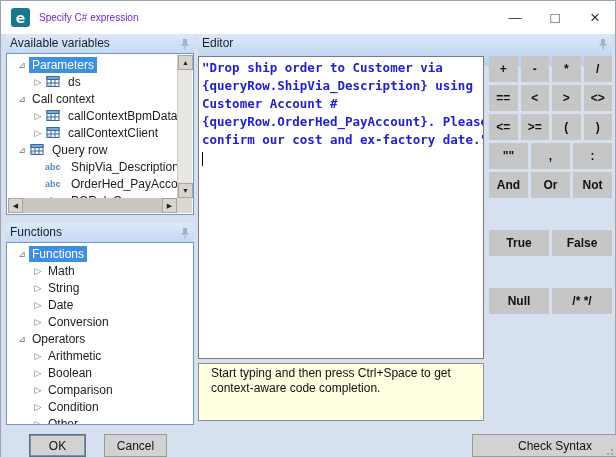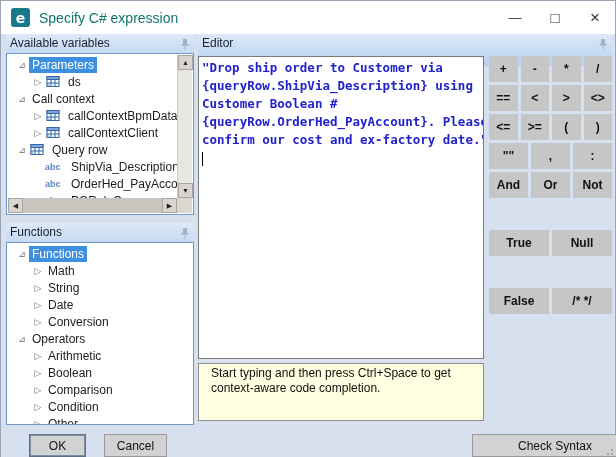--- a/index.html
+++ b/index.html
@@ -15,21 +15,21 @@
   .titlebar {
     position: absolute; top: 0; left: 0; right: 0; height: 33px;
     background: #ffffff; display: flex; align-items: center;
   }
   .app-logo {
     width: 19px; height: 19px; margin-left: 10px; border-radius: 3px;
     background: #17798b; color: #ffffff; font-weight: bold; font-size: 14px;
     display: flex; align-items: center; justify-content: center;
     font-family: "DejaVu Sans", sans-serif;
   }
-  .title-text { margin-left: 9px; font-size: 14px; color: #0f766e; }
+  .title-text { margin-left: 9px; font-size: 10px; color: #6d28d9; }
   .win-controls { position: absolute; right: 0; top: 0; height: 33px; display: flex; }
   .win-btn {
     width: 40px; height: 33px; display: flex; align-items: center; justify-content: center;
     font-size: 13px; color: #333; background: transparent; border: none; cursor: default;
   }
   .win-btn.max { font-size: 15px; }
   .win-btn.close { font-size: 17px; }
 
   
   .panel-header {
@@ -297,21 +297,21 @@
   <rect x="3" y="1" width="4" height="5" fill="#93a2b4"></rect>
   <rect x="1.5" y="6" width="7" height="1.6" fill="#93a2b4"></rect>
   <rect x="4.5" y="7.6" width="1" height="4" fill="#93a2b4"></rect>
 </svg>
       </span>
   </div>
   <div class="editor-box">
     <div id="editor-lines">
         <div class="code-line">"Drop ship order to Customer via</div>
         <div class="code-line">{queryRow.ShipVia_Description} using</div>
-        <div class="code-line">Customer Boolean #</div>
+        <div class="code-line">Customer Account #</div>
         <div class="code-line">{queryRow.OrderHed_PayAccount}. Please</div>
         <div class="code-line">confirm our cost and ex-factory date."</div>
         <div class="code-line"><span class="caret"></span></div>
       </div>
   </div>
   <div class="hint-box">Start typing and then press Ctrl+Space to get context-aware code completion.</div>
 
   <div class="ops-grid" id="ops-grid">
       <button class="op-btn span3">+</button>
       <button class="op-btn span3">-</button>
@@ -325,22 +325,22 @@
       <button class="op-btn span3">&gt;=</button>
       <button class="op-btn span3">(</button>
       <button class="op-btn span3">)</button>
       <button class="op-btn span4">""</button>
       <button class="op-btn span4">,</button>
       <button class="op-btn span4">:</button>
       <button class="op-btn span4">And</button>
       <button class="op-btn span4">Or</button>
       <button class="op-btn span4">Not</button>
       <button class="op-btn span6">True</button>
+      <button class="op-btn span6">False</button>
       <button class="op-btn span6">Null</button>
-      <button class="op-btn span6">False</button>
       <button class="op-btn span6">/* */</button>
     </div>
 
   <button class="footer-btn btn-ok">OK</button>
   <button class="footer-btn btn-cancel">Cancel</button>
   <button class="footer-btn btn-check">Check Syntax</button>
 
   <div class="resize-grip">
     <i style="right:0;bottom:0;"></i>
       <i style="right:4px;bottom:0;"></i>

